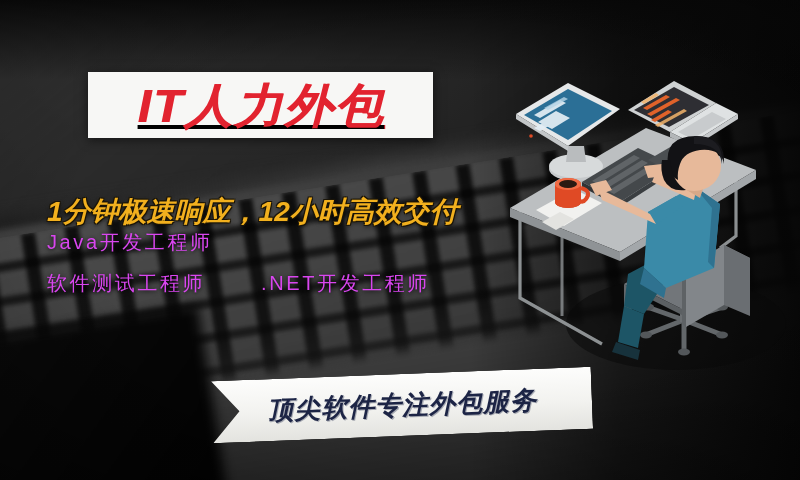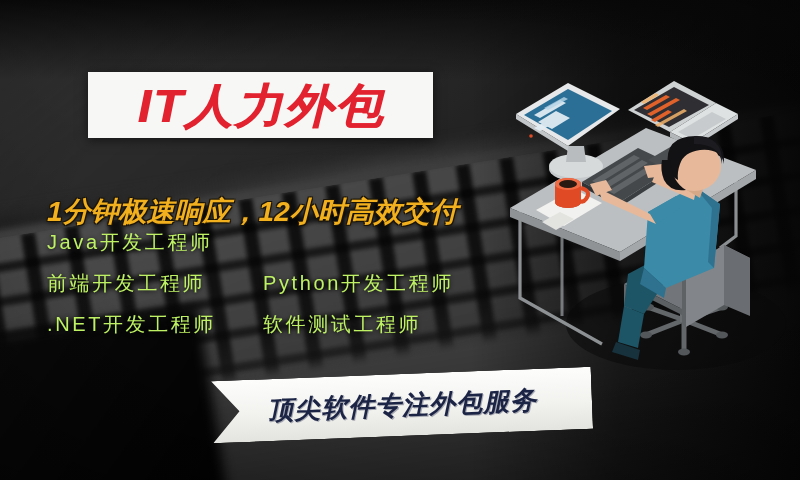--- a/index.html
+++ b/index.html
@@ -116,20 +116,21 @@
     position: absolute;
     left: 88px;
     top: 72px;
     width: 345px;
     height: 66px;
     background: #f7f7f5;
     box-shadow: 0 2px 10px rgba(0,0,0,.55);
     display: flex;
     align-items: center;
     justify-content: center;
+    text-decoration: underline;
   }
   .title-text {
     font-size: 47px;
     font-weight: bold;
     font-style: italic;
     color: #e2232f;
     letter-spacing: 2px;
     line-height: 1;
     white-space: nowrap;
     transform: scaleX(1.02);
@@ -161,21 +162,21 @@
     top: 222px;
     width: 430px;
   }
   .svc-row {
     display: flex;
     height: 41px;
     align-items: center;
   }
   .svc-cell {
     font-size: 20px;
-    color: #bef264;
+    color: #d946ef;
     letter-spacing: 2.6px;
     white-space: nowrap;
     text-shadow: 0 1px 4px rgba(0,0,0,.85);
   }
   .svc-cell.col1 { width: 216px; }
   .svc-cell.col2 { width: 214px; }
 
   
   .ribbon-wrap {
     position: absolute;
@@ -369,26 +370,22 @@
     <div class="title-text">IT人力外包</div>
   </div>
 
   <div class="subtitle">1分钟极速响应，12小时高效交付</div>
 
   <div class="services">
     <div class="svc-row">
       <div class="svc-cell col1">Java开发工程师</div>
     </div>
     <div class="svc-row">
-      <div class="svc-cell col1">前端开发工程师</div>
-      <div class="svc-cell col2">Python开发工程师</div>
-    </div>
-    <div class="svc-row">
+      <div class="svc-cell col2">软件测试工程师</div>
       <div class="svc-cell col1">.NET开发工程师</div>
-      <div class="svc-cell col2">软件测试工程师</div>
     </div>
   </div>
 
   <div class="ribbon-wrap">
     <div class="ribbon-shape"></div>
     <div class="ribbon-text">顶尖软件专注外包服务</div>
   </div>
 
 </div>
 

